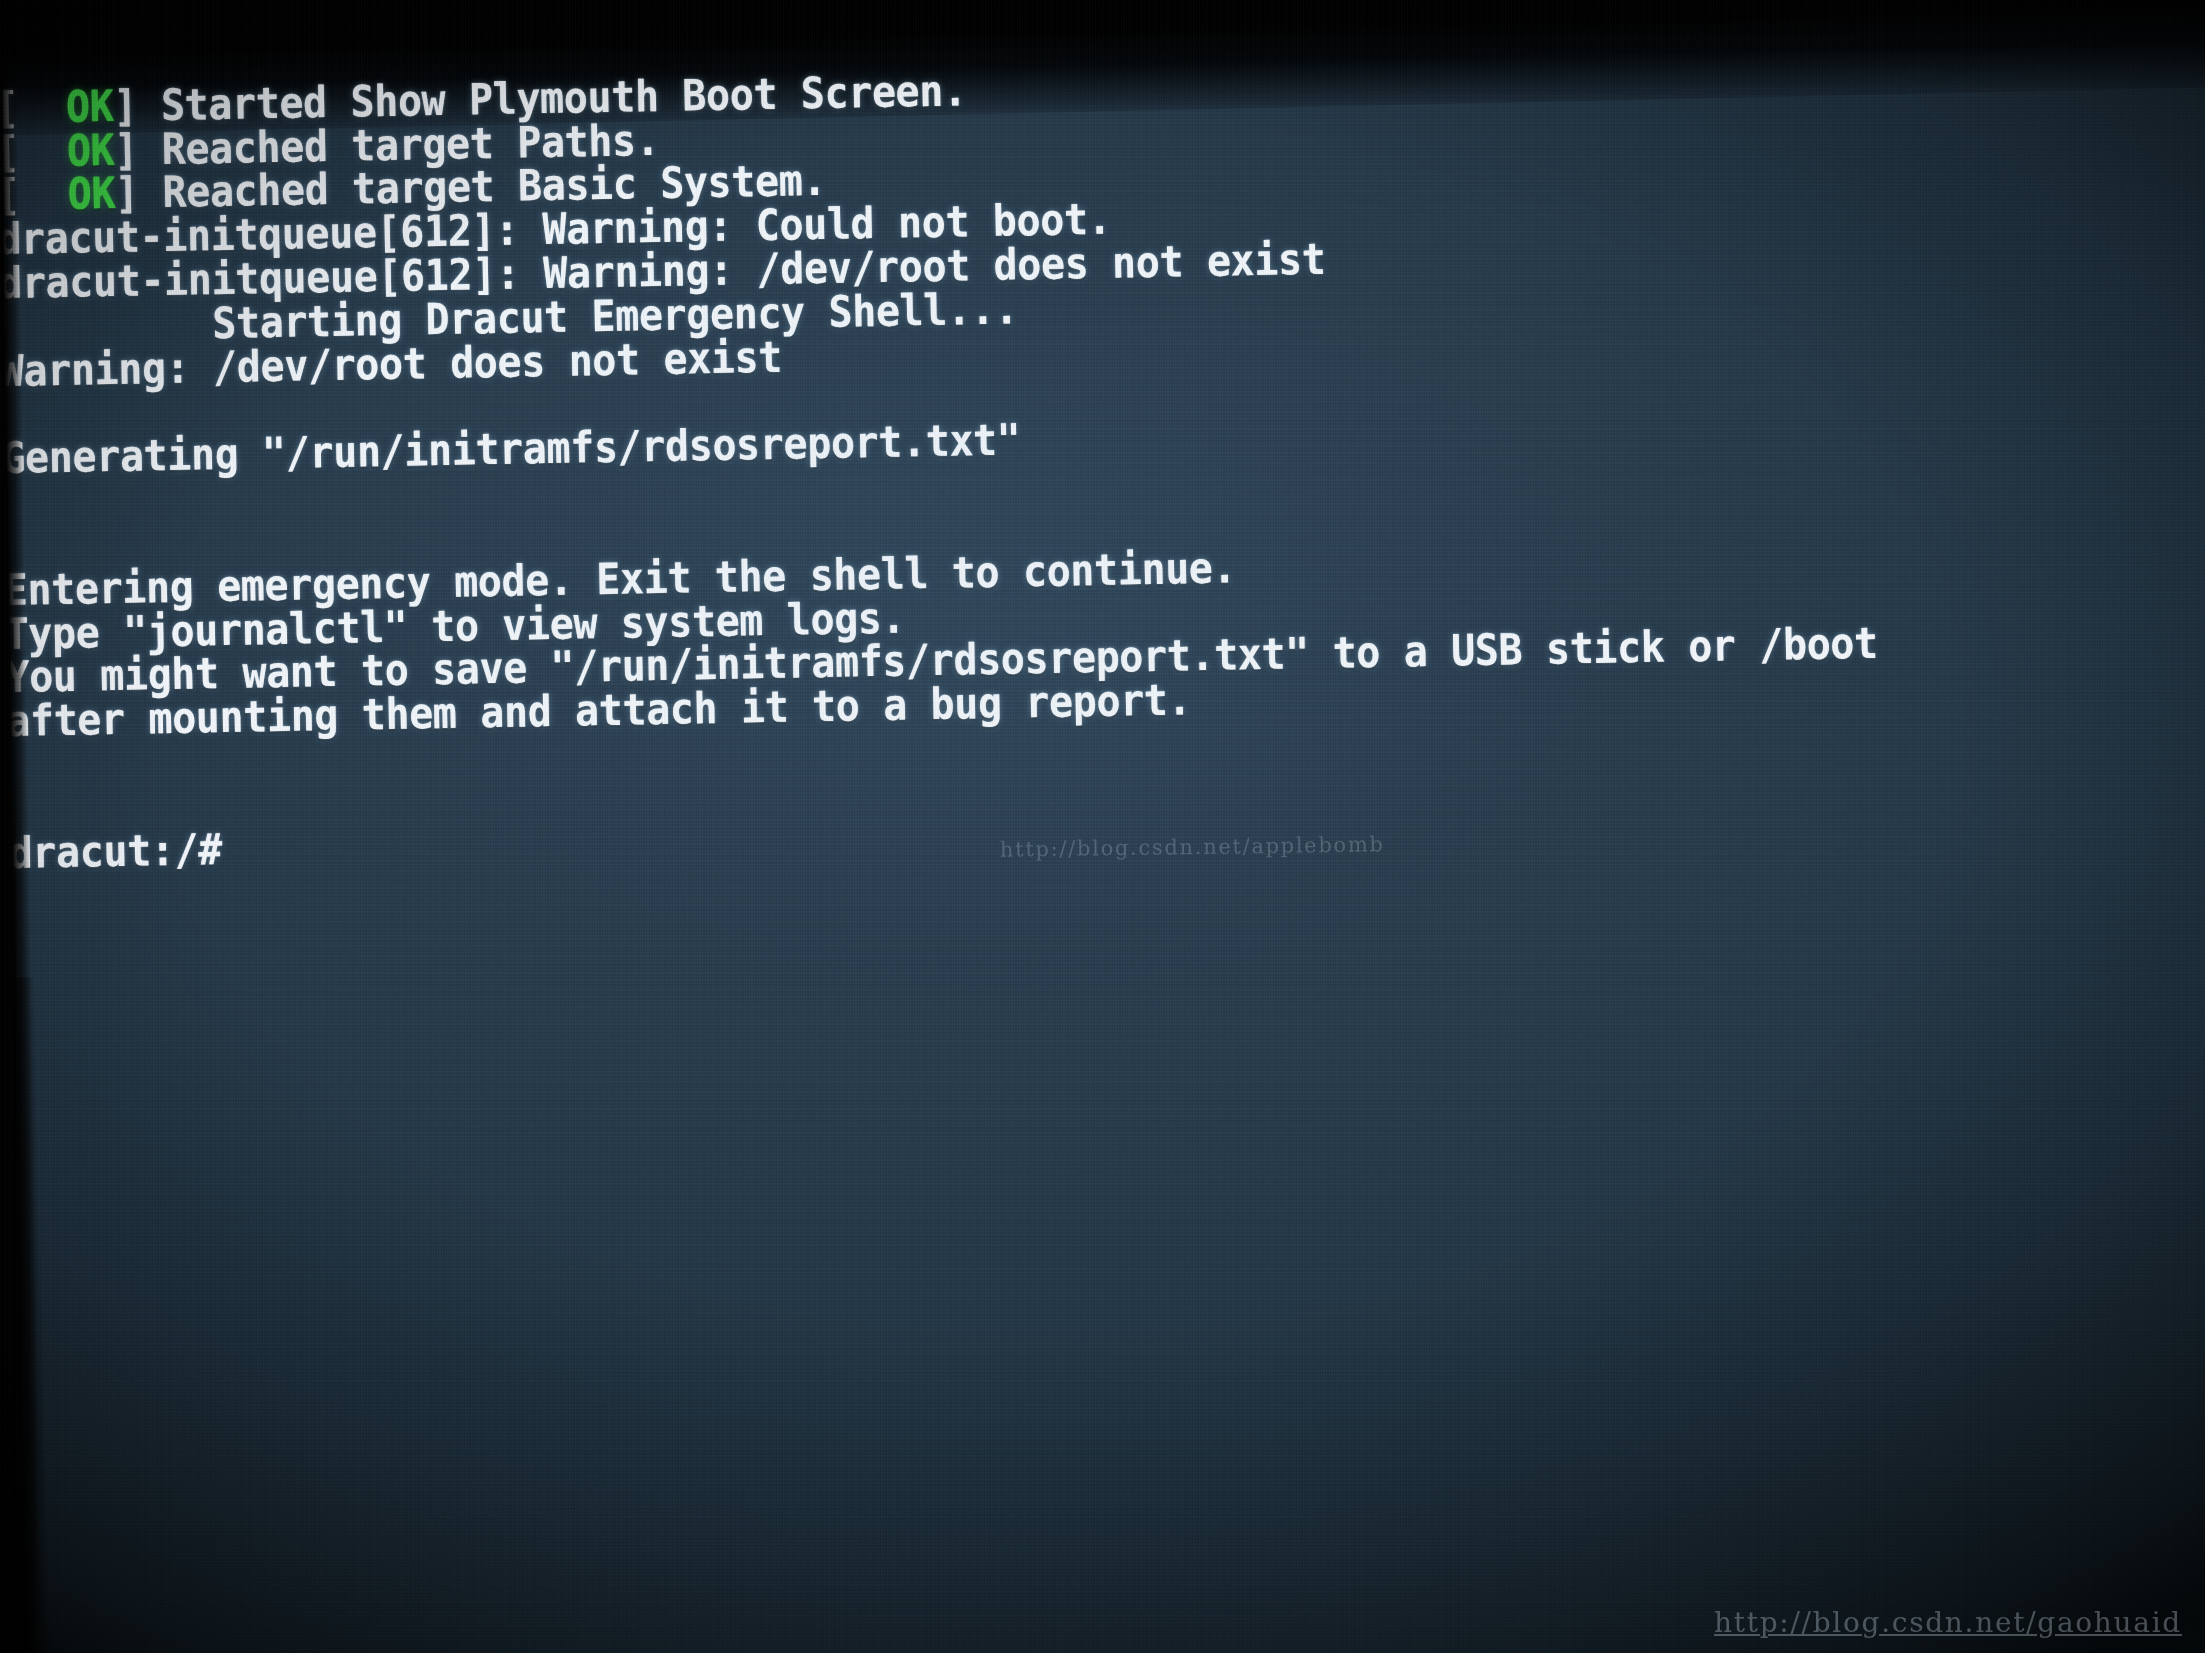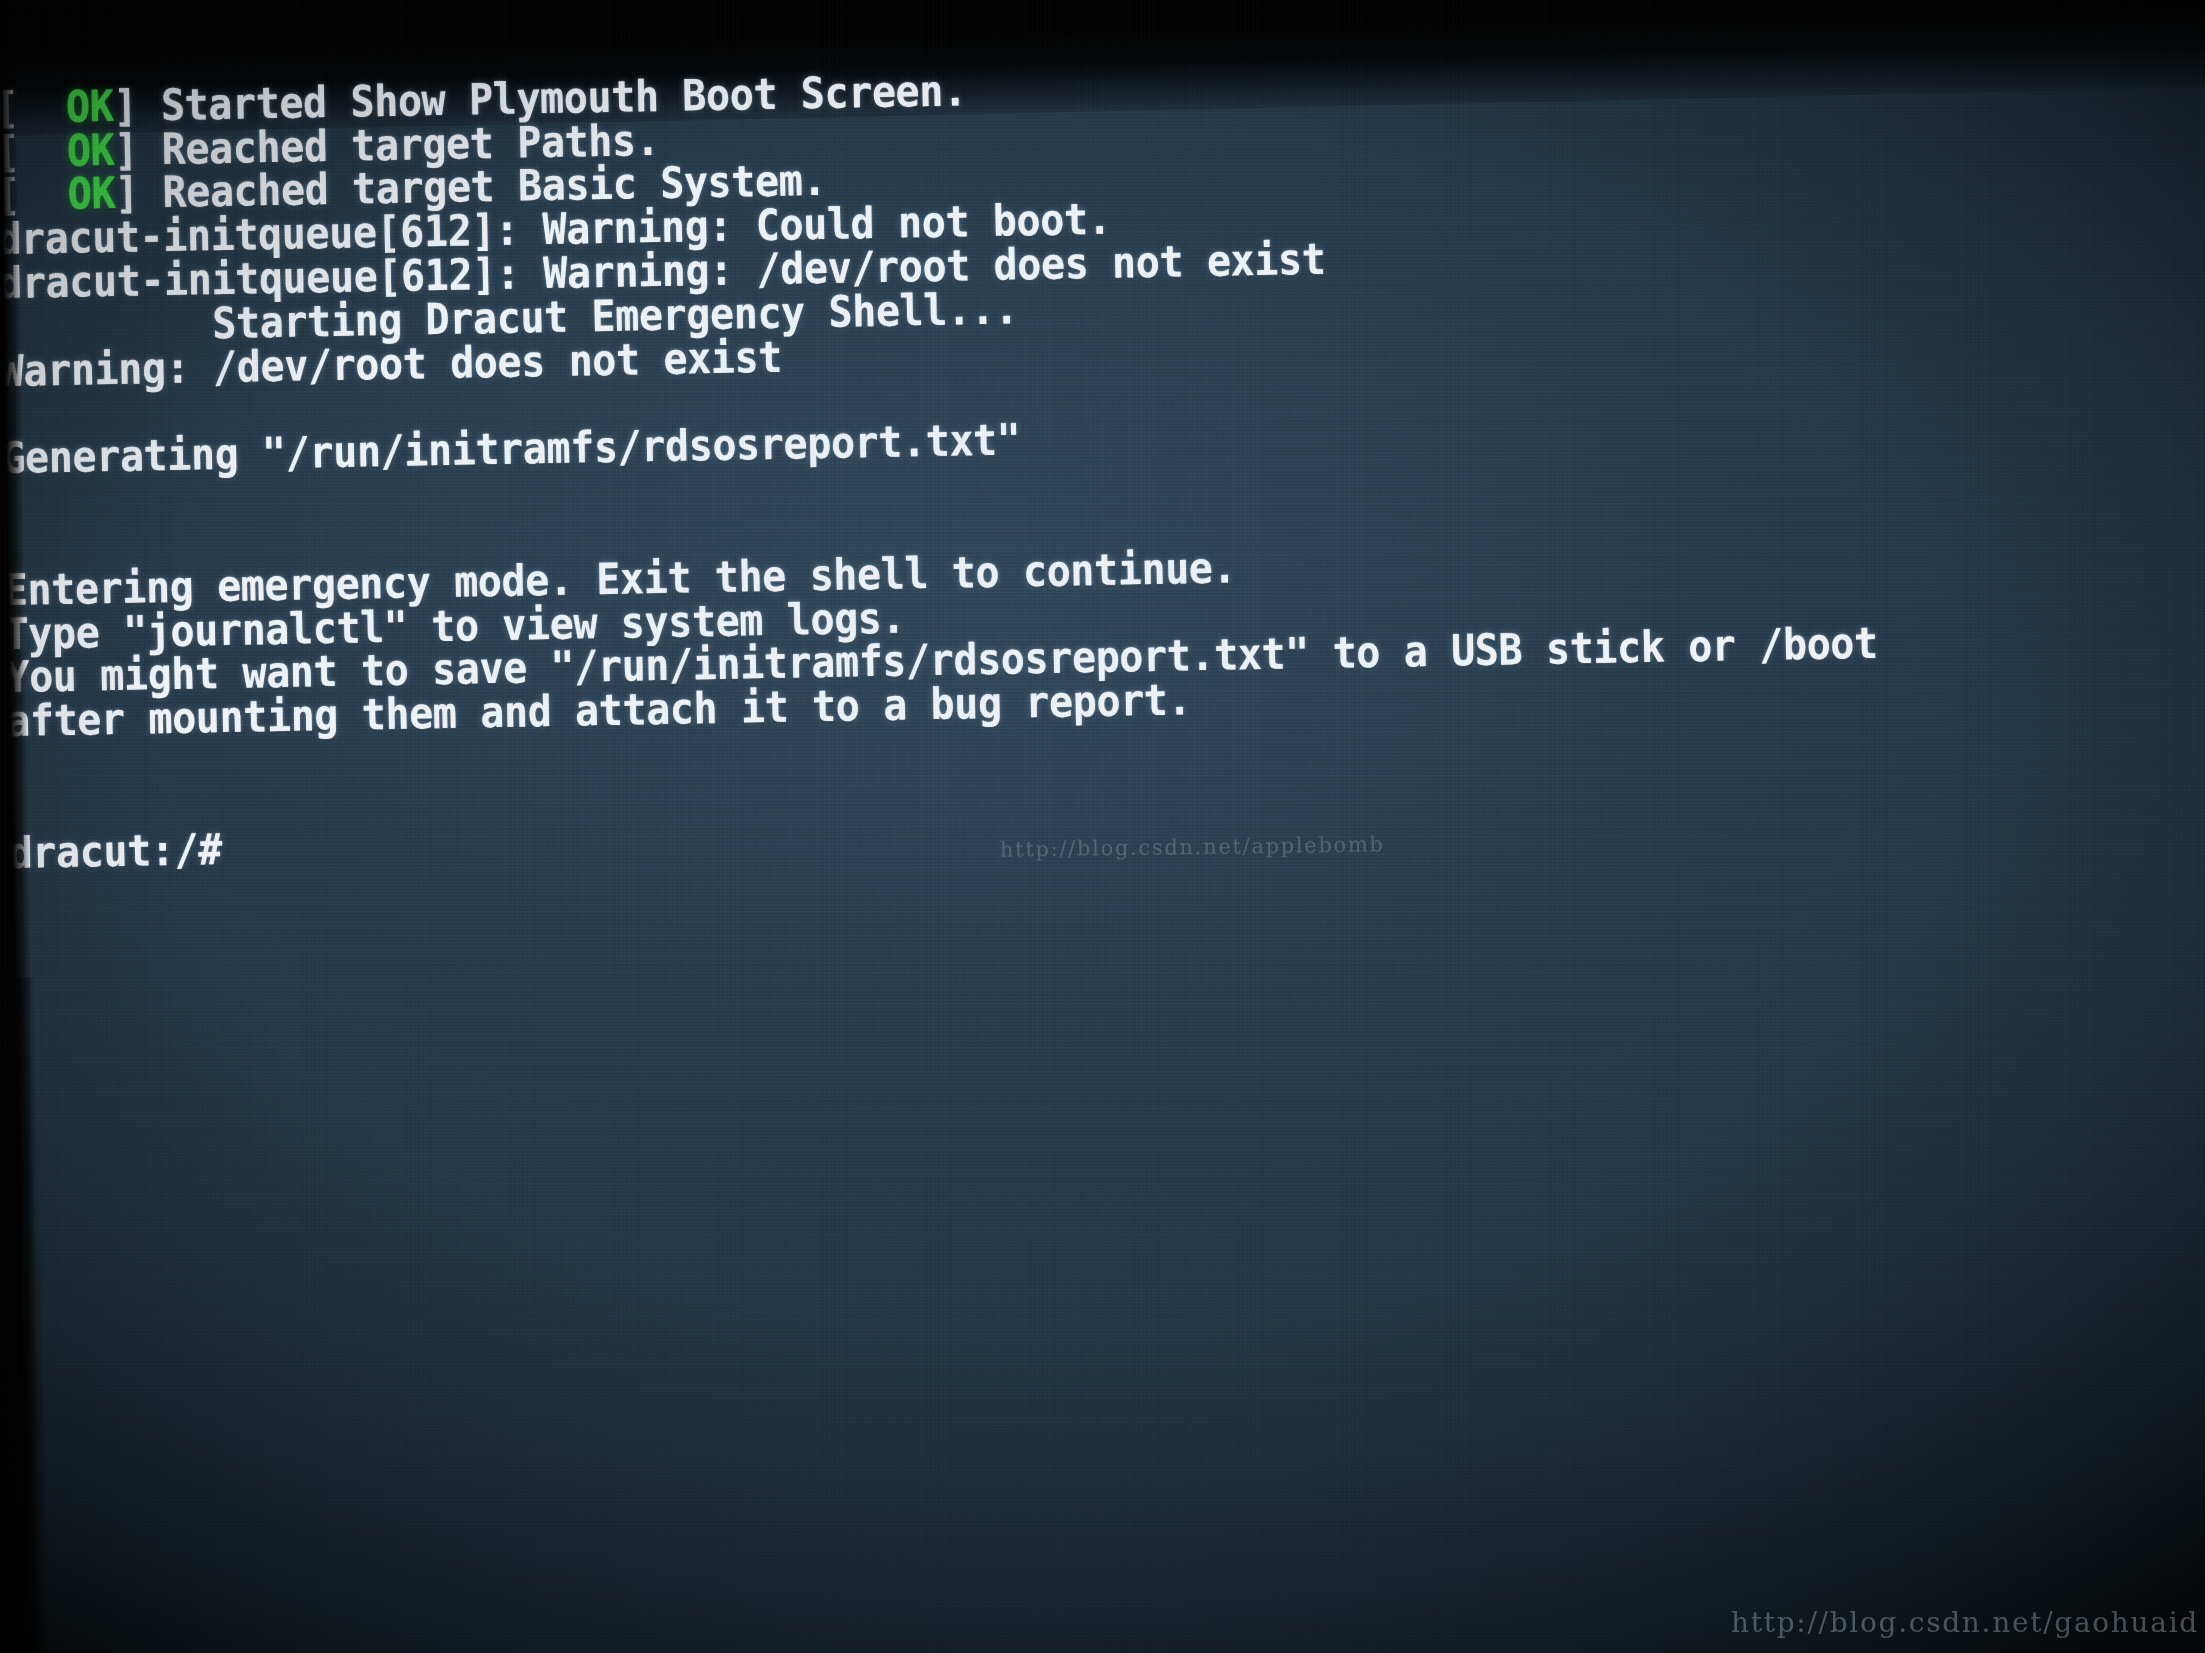--- a/index.html
+++ b/index.html
@@ -161,24 +161,25 @@
     pointer-events: none;
   }
   .watermark.center {
     left: 1000px;
     top: 835px;
     font-size: 21px;
     color: rgba(190,208,222,0.26);
     transform: rotate(-0.8deg);
   }
   .watermark.corner {
-    right: 6px;
+    right: 23px;
     bottom: 15.3px;
     font-size: 28px;
     color: rgba(200,215,228,0.34);
+    text-decoration: underline;
   }
 </style>
 </head>
 <body>
 
 <div id="screenshot">
 
   <div class="screen-surface"></div>
   <div class="top-dark-band"></div>
 

